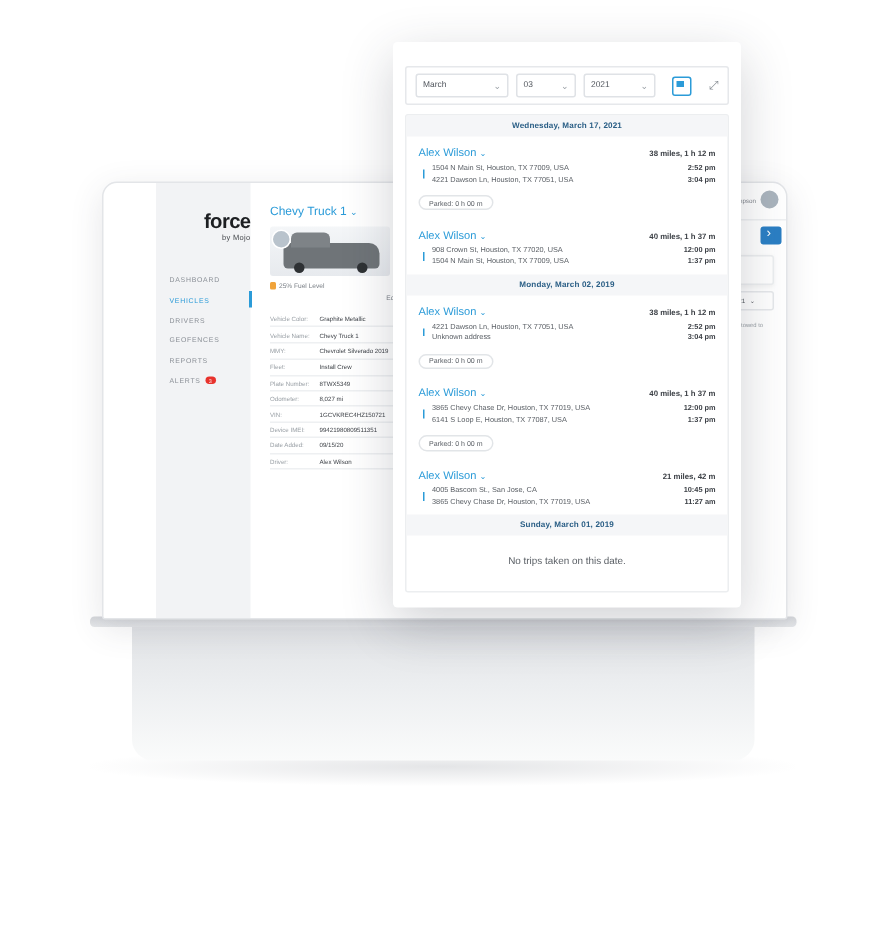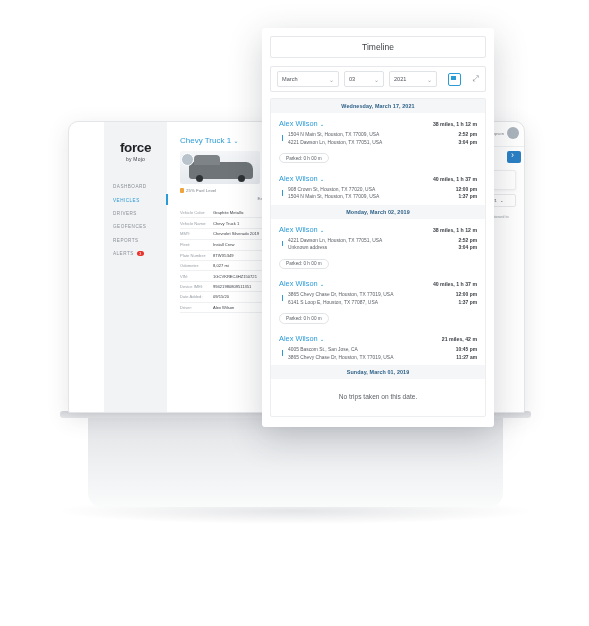--- a/index.html
+++ b/index.html
@@ -35,21 +35,21 @@
   .laptop-shadow{
     position:absolute; left:60px; top:498px; width:470px; height:26px;
     background: radial-gradient(ellipse at center, rgba(120,125,135,0.20) 0%, rgba(255,255,255,0) 72%);
   }
 
   
   .sidebar{
     position:absolute; left:35px; top:0; width:63px; height:100%;
     background:#f2f3f5;
   }
-  .logo{ text-align:center; padding-top:18px; }
+  .logo{ text-align:right; padding-top:18px; }
   .logo-main{ font-size:13.5px; font-weight:bold; color:#1d1f22; letter-spacing:-0.4px; }
   .logo-sub{ font-size:5px; color:#44474c; margin-top:1px; letter-spacing:0.2px; }
   .nav{ margin-top:18px; }
   .nav-item{
     position:relative; padding:4.2px 0 4.2px 9px;
     font-size:4.6px; letter-spacing:0.5px; color:#8a8f96;
   }
   .nav-item.active{ color:#2b9bd8; }
   .nav-item.active .nav-indicator{
     position:absolute; right:-1px; top:1px; width:2px; height:11px; background:#2b9bd8;
@@ -278,23 +278,20 @@
       </div>
       <div class="date-sel">
         <span>04/20/21</span>
         <span>⌄</span>
       </div>
       <div class="right-note">Nothing to your car request towed to</div>
     </div>
   </div>
 
   <div class="timeline">
-    <div class="tl-header">
-      <span>Timeline</span>
-    </div>
 
     <div class="tl-controls">
       <div class="sel month">
         <span>March</span>
         <span class="cv">⌄</span>
       </div>
       <div class="sel day">
         <span>03</span>
         <span class="cv">⌄</span>
       </div>

